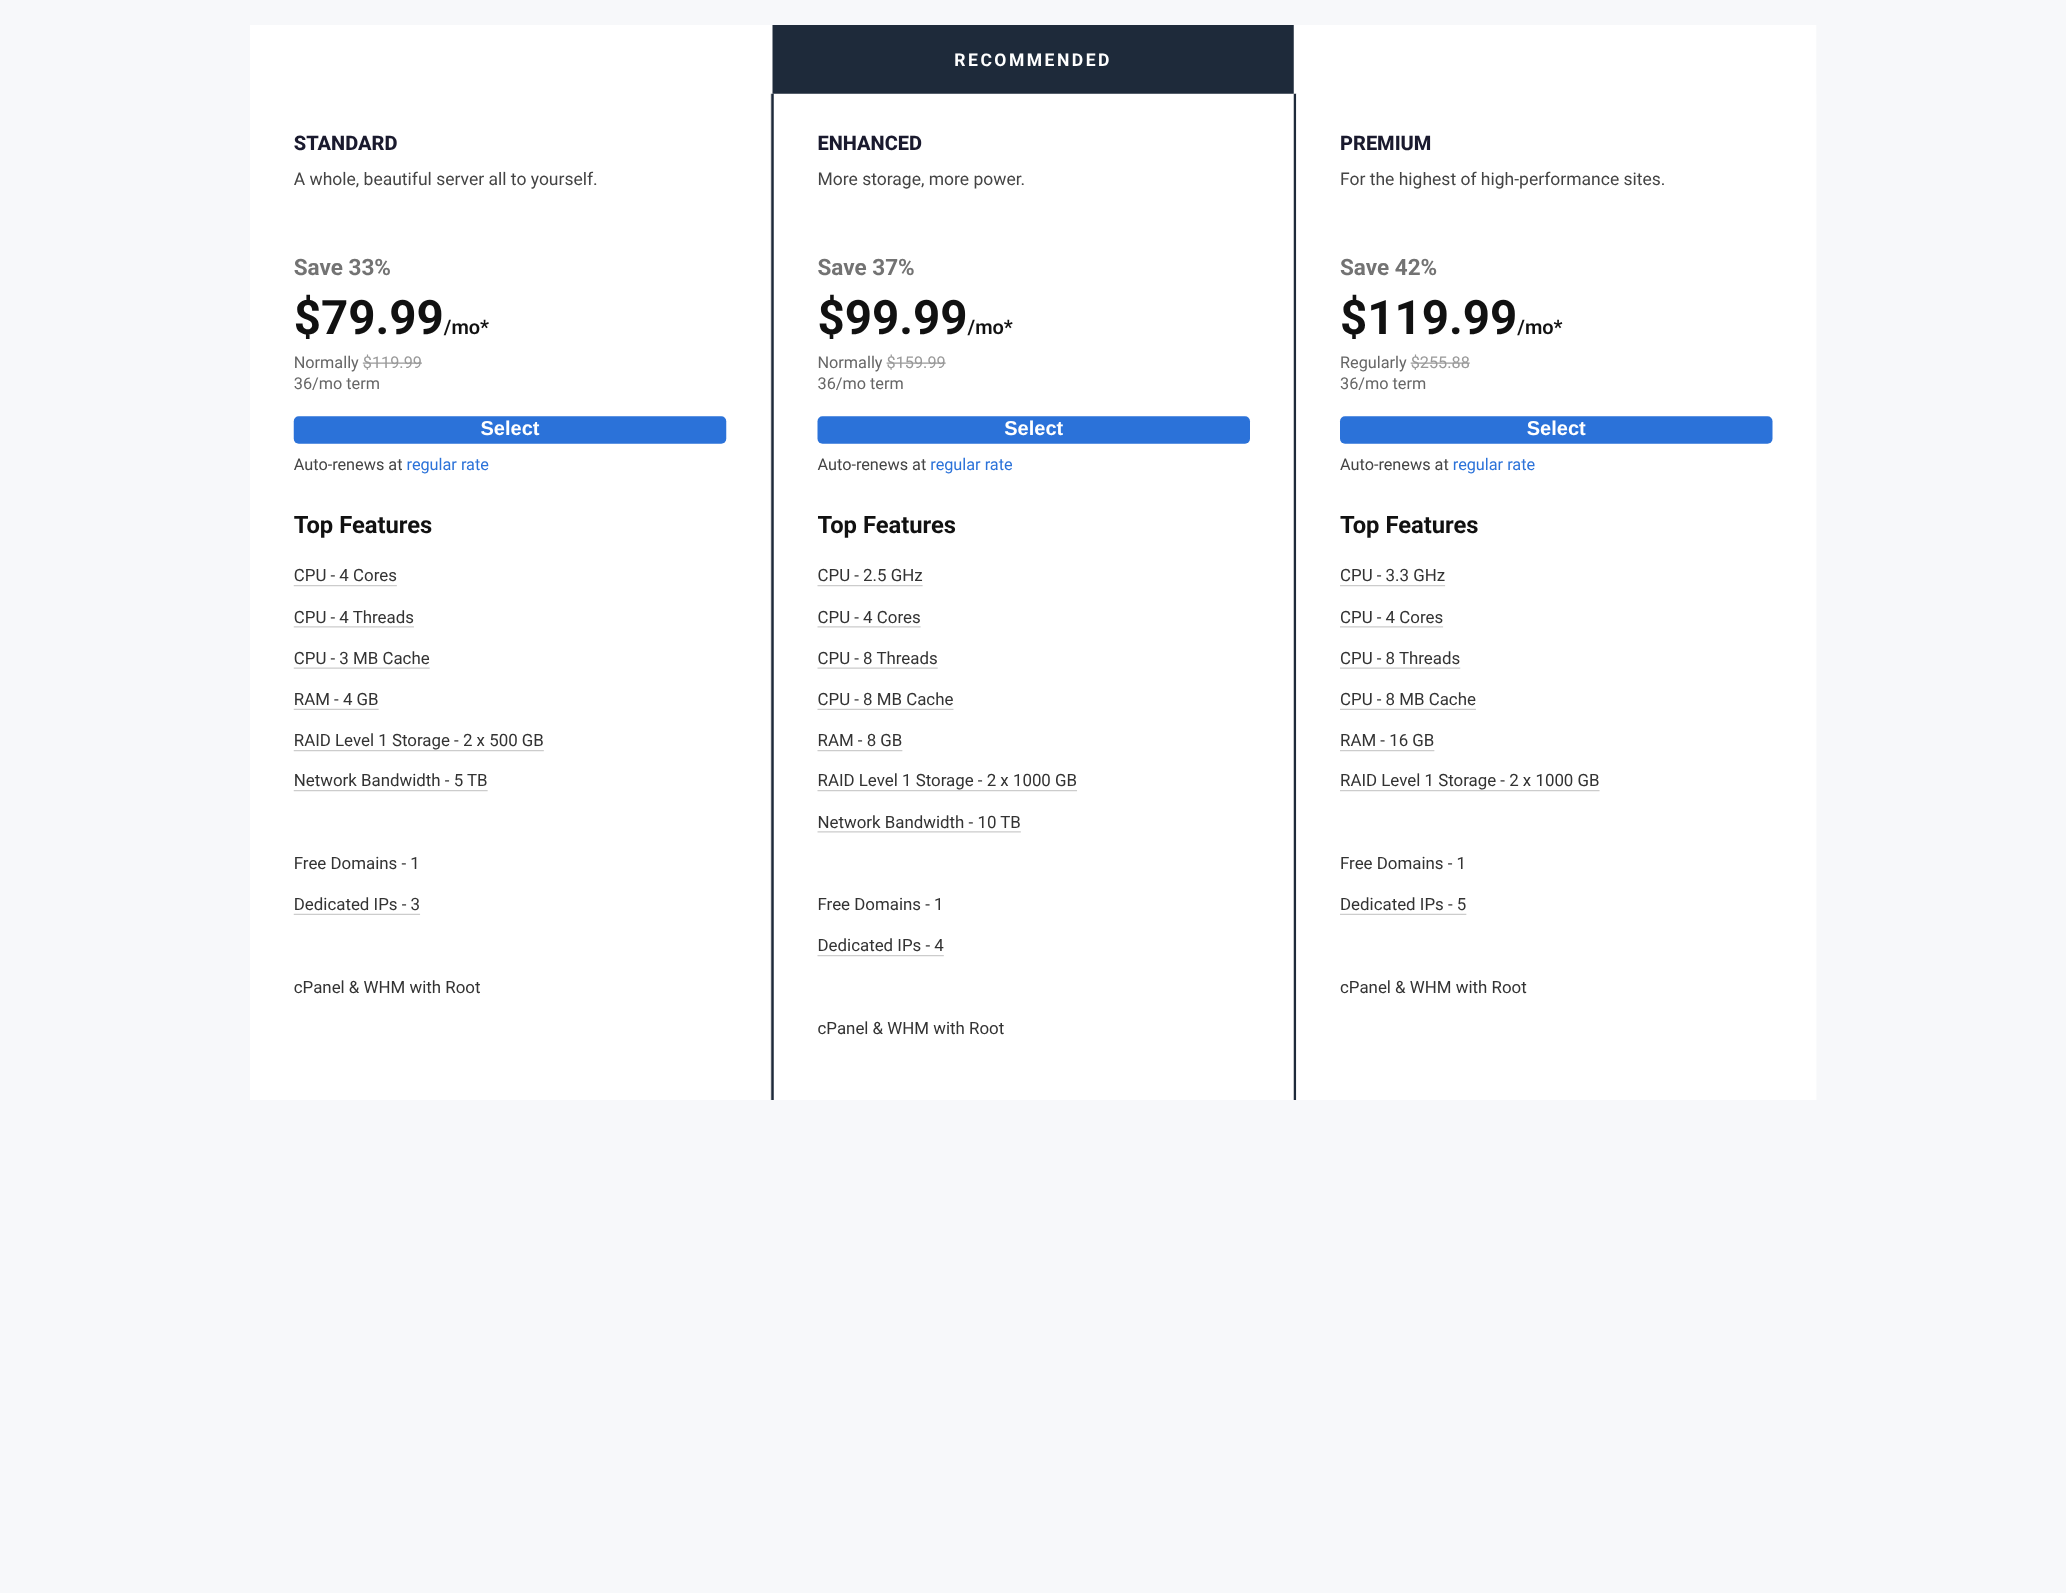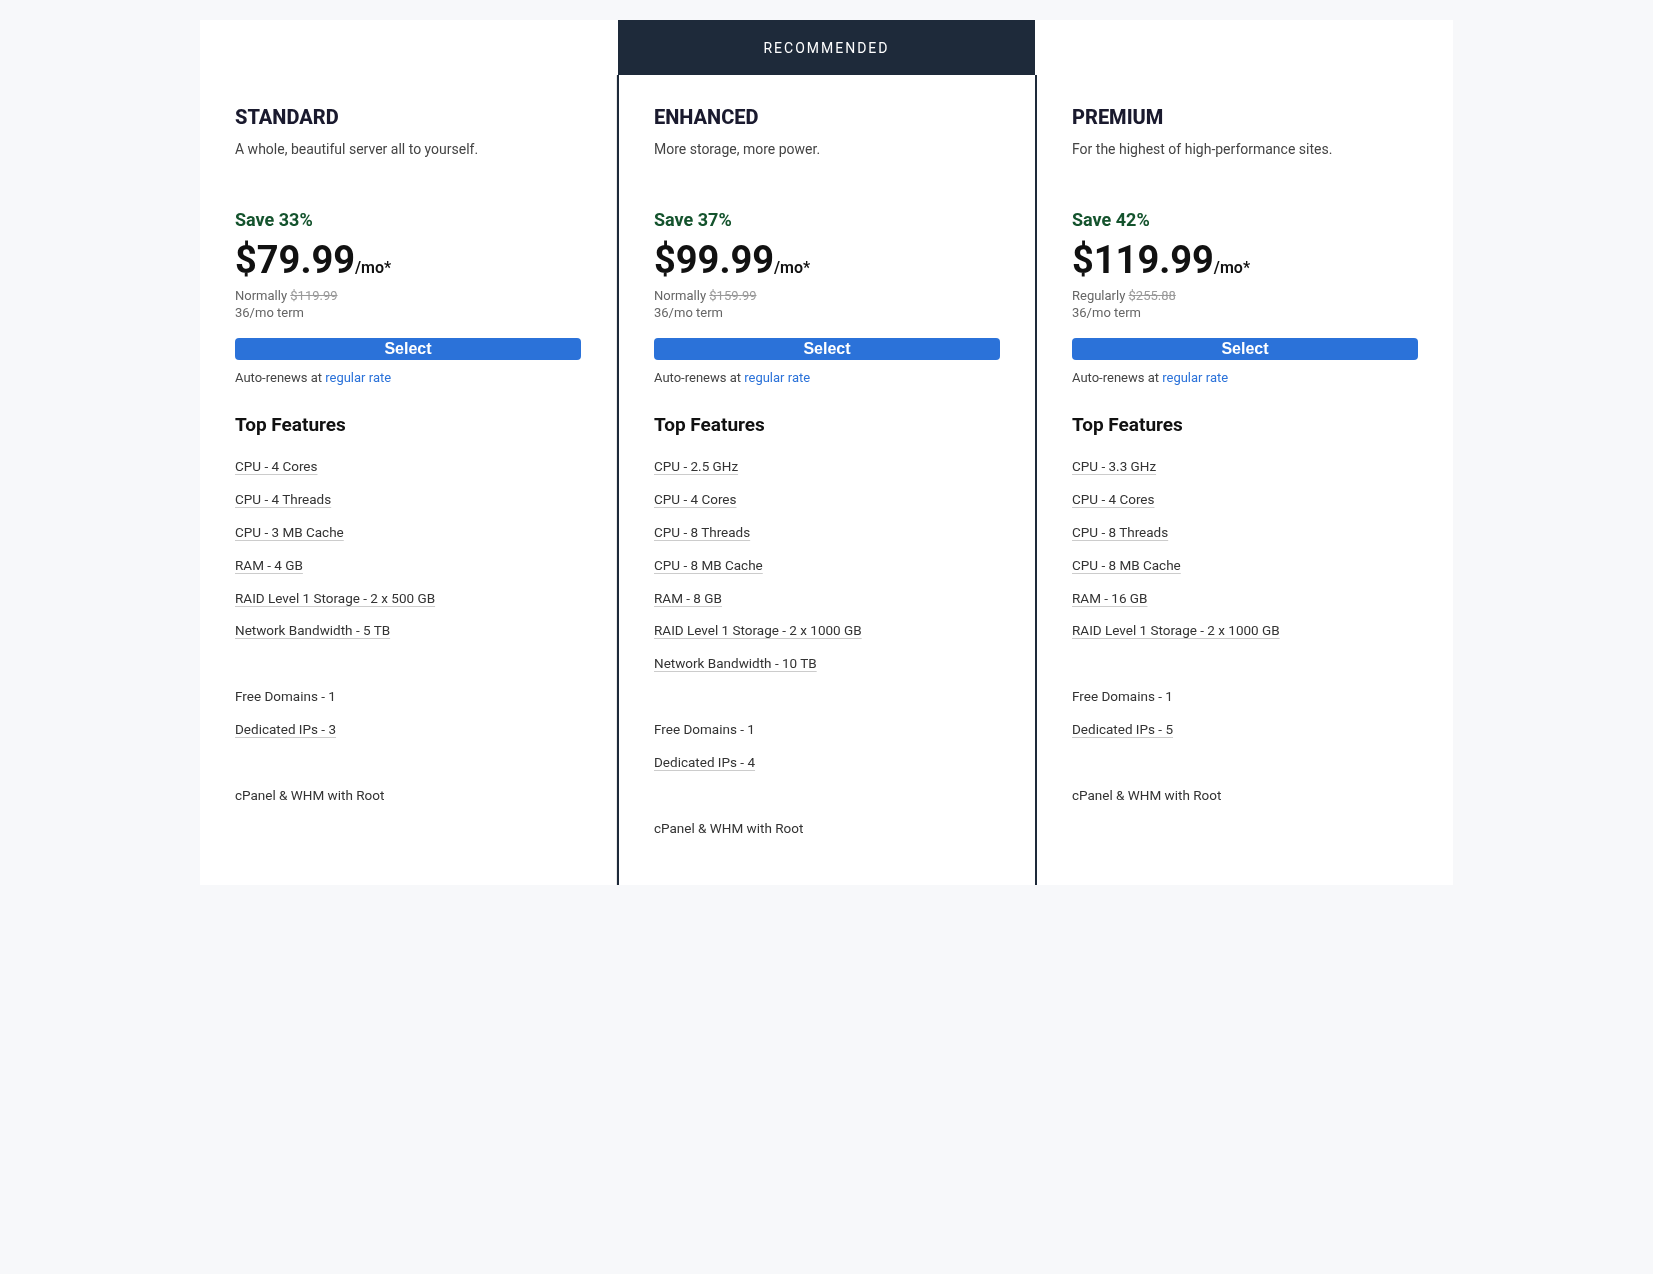--- a/index.html
+++ b/index.html
@@ -21,21 +21,21 @@
       background: #1e2a3a;
       text-align: center;
       padding: 18px 0;
       margin: 0 auto;
       width: calc(100% / 3);
       margin-left: calc(100% / 3);
     }
     .recommended-banner span {
       color: #fff;
       font-size: 14px;
-      font-weight: 400;
+      font-weight: 700;
       letter-spacing: 2px;
       text-transform: uppercase;
     }
     .plans-container {
       display: flex;
       border-top: none;
     }
     .plan-col {
       flex: 1;
       padding: 30px 35px 40px 35px;
@@ -43,37 +43,37 @@
       background: #fff;
     }
     .plan-col:last-child {
       border-right: none;
     }
     .plan-col.enhanced {
       border-left: 2px solid #1e2a3a;
       border-right: 2px solid #1e2a3a;
     }
     .plan-name {
-      font-size: 20px;
+      font-size: 16px;
       font-weight: 800;
       color: #1a1a2e;
       margin-bottom: 10px;
       text-transform: uppercase;
     }
     .plan-desc {
       font-size: 14px;
       color: #444;
       line-height: 1.5;
       margin-bottom: 22px;
       min-height: 48px;
     }
     .save-badge {
       font-size: 18px;
       font-weight: 700;
-      color: #14532d;
+      color: #737373;
       margin-bottom: 8px;
     }
     .price-line {
       margin-bottom: 6px;
     }
     .price-main {
       font-size: 38px;
       font-weight: 700;
       color: #111;
     }

